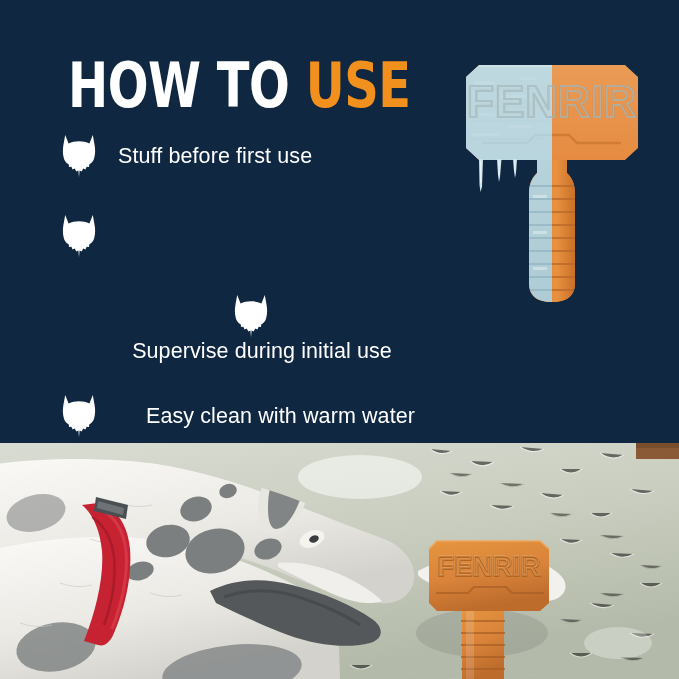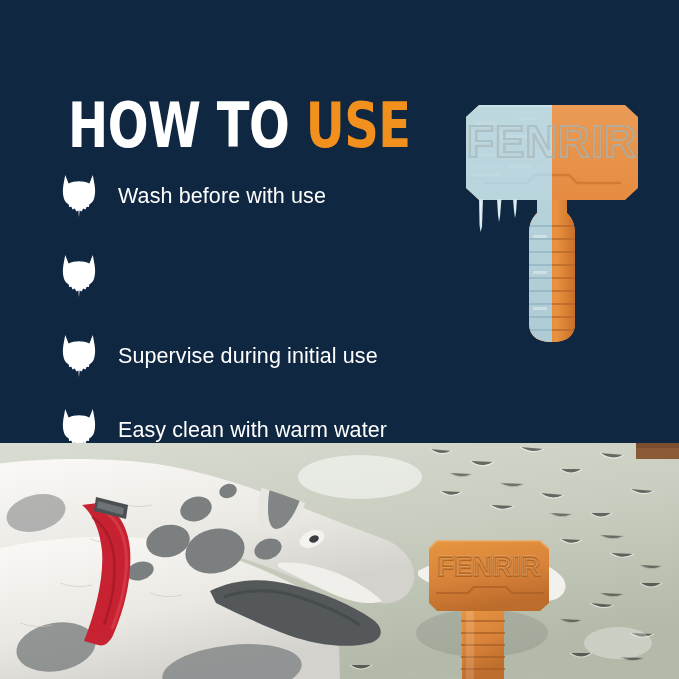--- a/index.html
+++ b/index.html
@@ -18,21 +18,20 @@
     overflow:hidden;
   }
 
   
   #top-panel {
     position:absolute;
     left:0; top:0;
     width:679px; height:443px;
     background:#0f2741;
     overflow:hidden;
-    margin-top:40px;
   }
 
   
   #heading {
     position:absolute;
     left:68px; top:55px;
     font-family:"Liberation Sans Narrow","DejaVu Sans Condensed","Liberation Sans", sans-serif;
     font-weight:bold;
     font-size:62px;
     line-height:62px;
@@ -51,22 +50,22 @@
     width:400px;
   }
   .bullet-row {
     position:relative;
     display:flex;
     align-items:center;
     min-height:42px;
   }
   .bullet-row.r0 { margin-top:2px; }
   .bullet-row.r1 { margin-top:36px; }
-  .bullet-row.r2 { margin-top:36px; }
-  .bullet-row.r3 { margin-top:30px; }
+  .bullet-row.r2 { margin-top:36px;flex-direction:column; }
+  .bullet-row.r3 { margin-top:30px;gap:28px; }
 
   .wolf-icon {
     flex:0 0 auto;
     width:34px; height:44px;
     margin-right:22px;
     position:relative;
     top:0px;
   }
   .wolf-icon svg { display:block; width:34px; height:44px; }
 
@@ -110,21 +109,21 @@
     </div>
 
     <div id="bullet-list">
 
       <div class="bullet-row r0">
         <span class="wolf-icon">
           <svg viewBox="0 0 34 44" xmlns="http://www.w3.org/2000/svg">
             <path d="M3.2 1.0 L6.6 9.4 C9.6 8.0 13.0 7.3 17.0 7.3 C21.0 7.3 24.4 8.0 27.4 9.4 L30.8 1.0 L32.6 11.0 C33.4 15.6 33.3 20.0 32.2 24.1 C31.6 26.4 30.5 28.2 29.0 29.3 L27.2 30.6 L27.0 33.0 L24.6 32.7 L23.5 35.4 L21.3 34.6 L19.6 37.6 L17.6 36.4 L17.0 43.2 L16.4 36.4 L14.4 37.6 L12.7 34.6 L10.5 35.4 L9.4 32.7 L7.0 33.0 L6.8 30.6 L5.0 29.3 C3.5 28.2 2.4 26.4 1.8 24.1 C0.7 20.0 0.6 15.6 1.4 11.0 Z" fill="#ffffff"></path>
           </svg>
         </span>
-        <span class="bullet-text">Wash before with use</span>
+        <span class="bullet-text">Stuff before first use</span>
       </div>
 
       <div class="bullet-row r1">
         <span class="wolf-icon">
           <svg viewBox="0 0 34 44" xmlns="http://www.w3.org/2000/svg">
             <path d="M3.2 1.0 L6.6 9.4 C9.6 8.0 13.0 7.3 17.0 7.3 C21.0 7.3 24.4 8.0 27.4 9.4 L30.8 1.0 L32.6 11.0 C33.4 15.6 33.3 20.0 32.2 24.1 C31.6 26.4 30.5 28.2 29.0 29.3 L27.2 30.6 L27.0 33.0 L24.6 32.7 L23.5 35.4 L21.3 34.6 L19.6 37.6 L17.6 36.4 L17.0 43.2 L16.4 36.4 L14.4 37.6 L12.7 34.6 L10.5 35.4 L9.4 32.7 L7.0 33.0 L6.8 30.6 L5.0 29.3 C3.5 28.2 2.4 26.4 1.8 24.1 C0.7 20.0 0.6 15.6 1.4 11.0 Z" fill="#ffffff"></path>
           </svg>
         </span>
       </div>
 

